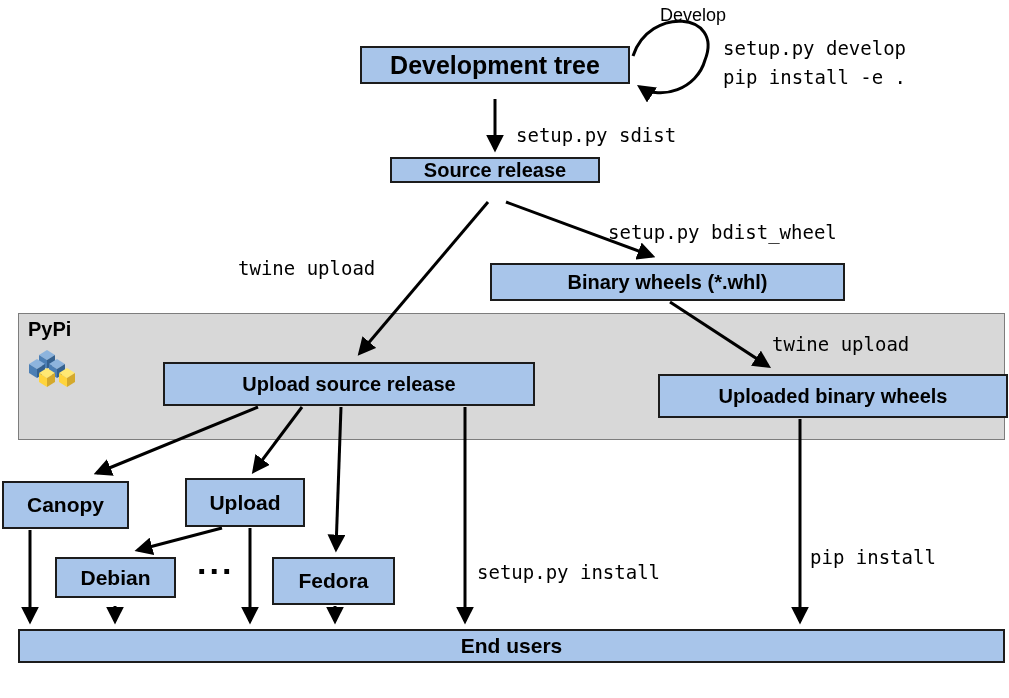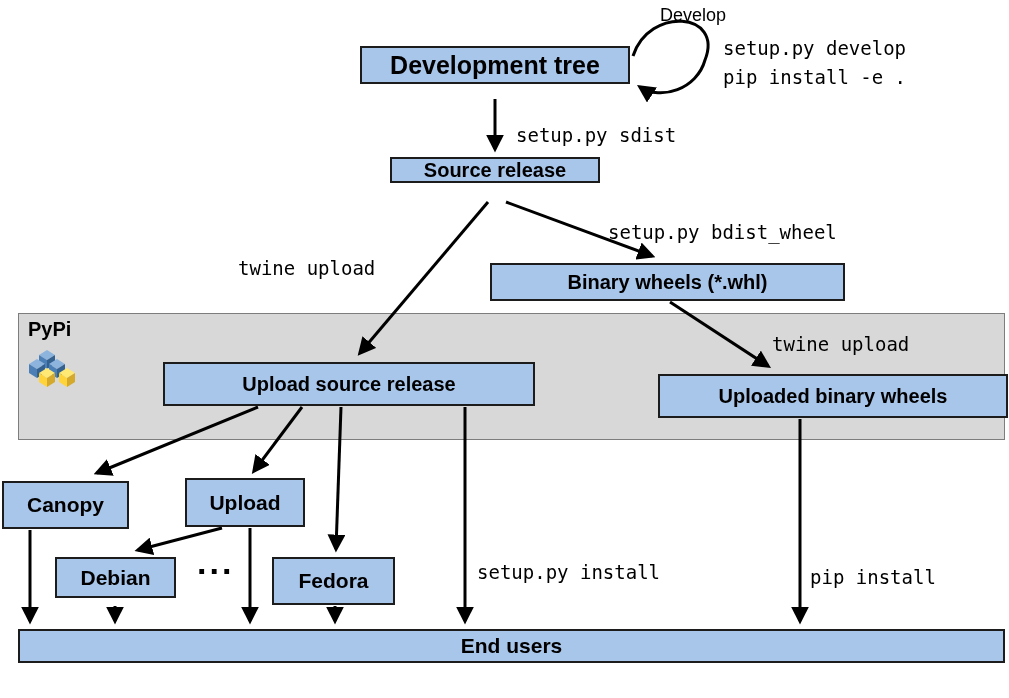--- a/index.html
+++ b/index.html
@@ -97,21 +97,21 @@
   <div class="codelabel" style="left:516px;top:121px;">setup.py sdist</div>
 
   <div class="codelabel" style="left:608px;top:218px;">setup.py bdist_wheel</div>
 
   <div class="codelabel" style="left:238px;top:254px;">twine upload</div>
 
   <div class="codelabel" style="left:772px;top:330px;">twine upload</div>
 
   <div class="codelabel" style="left:477px;top:543px;margin-top:15px;">setup.py install</div>
 
-  <div class="codelabel" style="left:810px;top:543px;margin-top:20px;">pip install</div>
+  <div class="codelabel" style="left:810px;top:543px;">pip install</div>
 
   <div class="ellipsis" style="left:197px;top:543px;">...</div>
 
   <div class="bandtitle" style="left:28px;top:318px;">PyPi</div>
 
   <svg class="logo" style="left:26px;top:344px;" width="52" height="48" viewBox="0 0 52 48">
 
     <g>
       <polygon points="13,11 21,6 29,11 21,16" fill="#8db4dd"></polygon>
       <polygon points="13,11 13,20 21,25 21,16" fill="#4c7fb5"></polygon>

